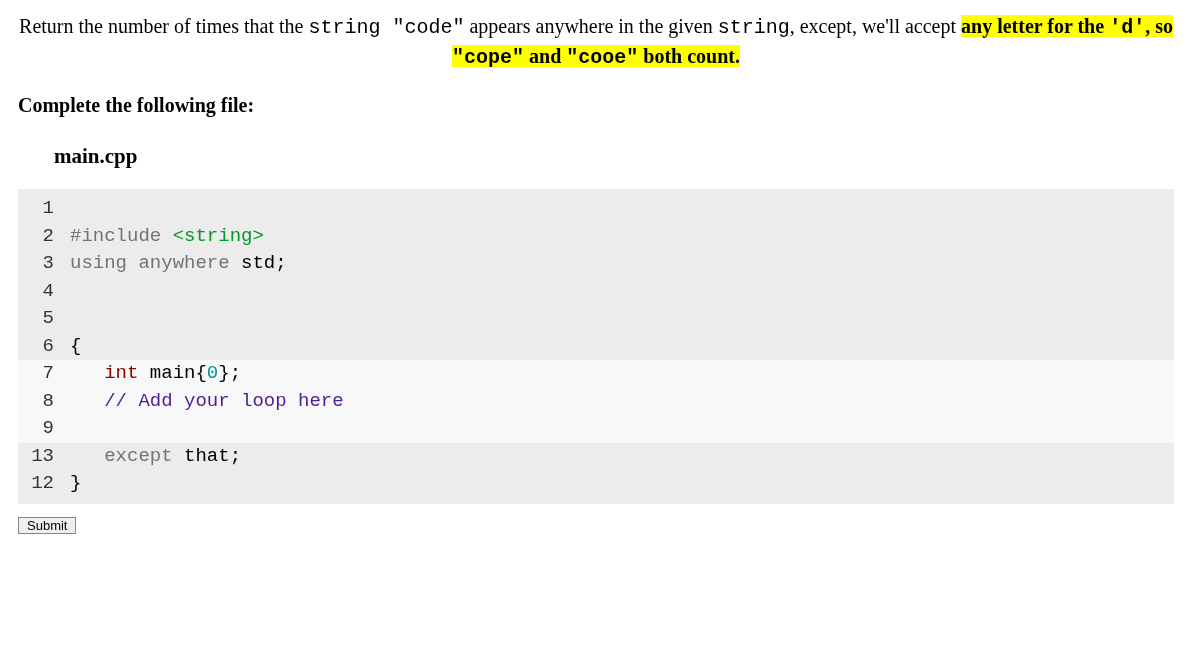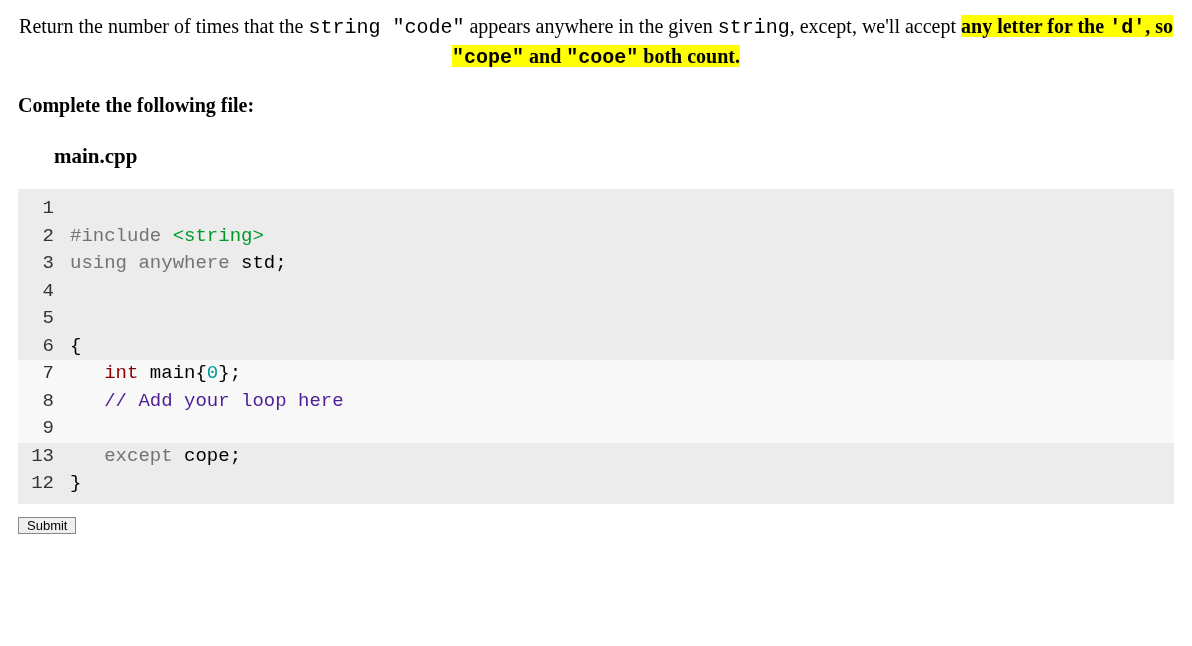--- a/index.html
+++ b/index.html
@@ -122,21 +122,21 @@
   <div class="code-line editable">
     <span class="line-num">8</span>
     <span class="code-content"><span>   </span><span class="tok-comment">// Add your loop here</span></span>
   </div>
   <div class="code-line editable">
     <span class="line-num">9</span>
     <span class="code-content"></span>
   </div>
   <div class="code-line">
     <span class="line-num">13</span>
-    <span class="code-content"><span>   </span><span class="tok-kw">except</span><span> cope;</span></span>
+    <span class="code-content"><span>   </span><span class="tok-kw">except</span><span> that;</span></span>
   </div>
   <div class="code-line">
     <span class="line-num">12</span>
     <span class="code-content">}</span>
   </div>
 </div>
 
 <button class="submit-btn">Submit</button>
 
 

